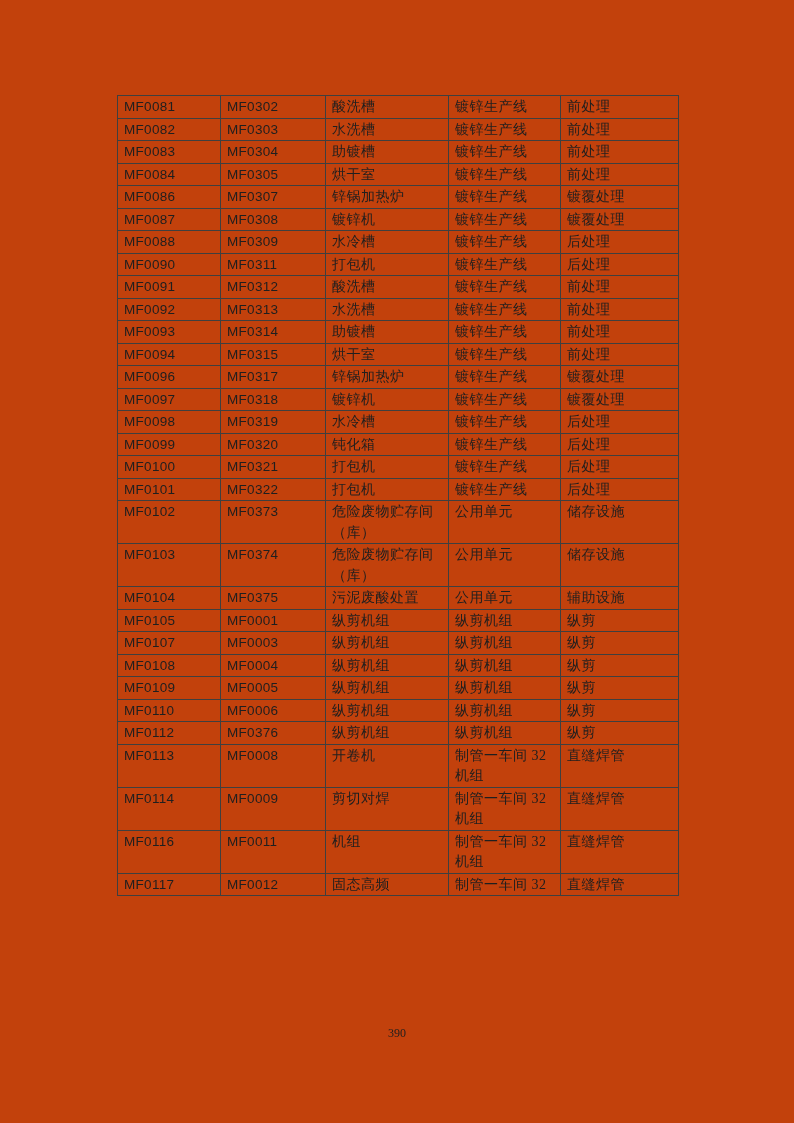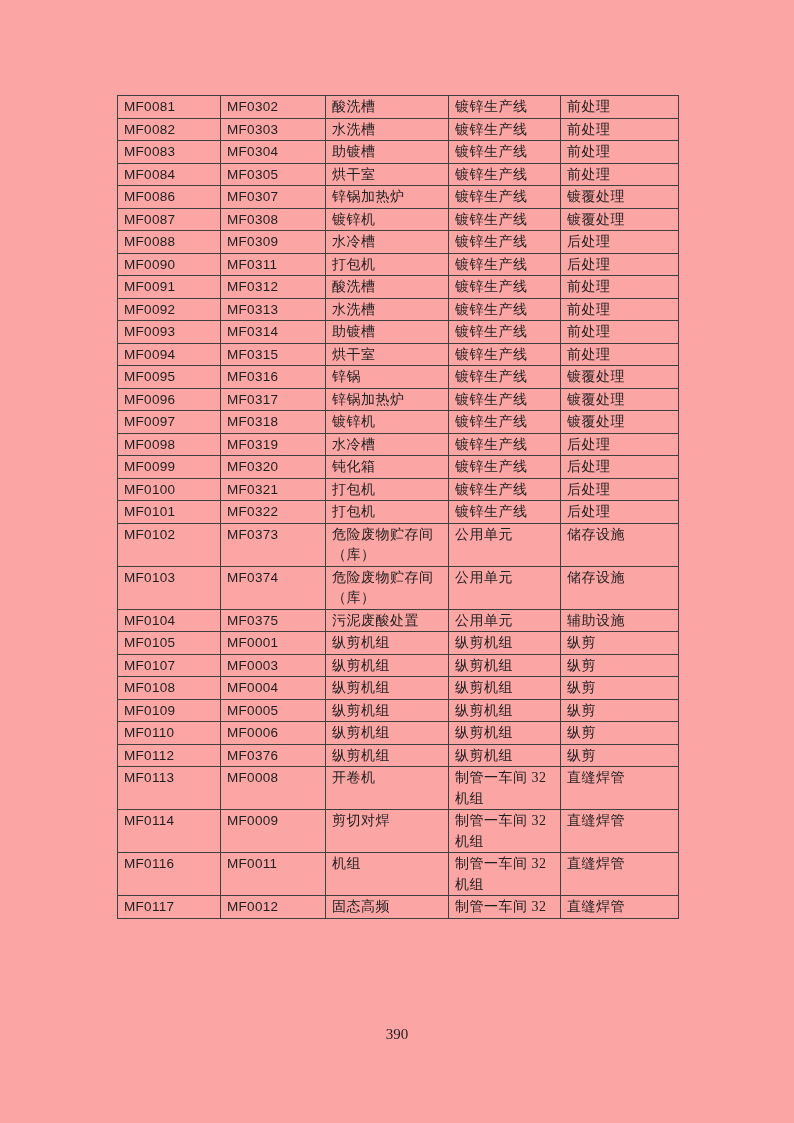--- a/index.html
+++ b/index.html
@@ -1,21 +1,21 @@
 <!DOCTYPE html>
 <html><head>
 <meta charset="utf-8">
 <style>
   html, body { margin: 0; padding: 0; background: #e8e8e8; }
   .page {
     position: relative;
     width: 794px;
     height: 1123px;
     margin: 0 auto;
-    background: #fca5a5;
+    background: #c2410c;
     overflow: hidden;
   }
   table.doc-table {
     position: absolute;
     left: 117px;
     top: 95px;
     width: 561px;
     border-collapse: collapse;
     table-layout: fixed;
   }
@@ -40,21 +40,21 @@
     font-size: 14px;
     letter-spacing: 0.5px;
   }
   .page-number {
     position: absolute;
     left: 0;
     right: 0;
     top: 1026px;
     text-align: center;
     font-family: "Liberation Serif", "DejaVu Serif", serif;
-    font-size: 15px;
+    font-size: 12px;
     color: #1f1f1f;
   }
 </style>
 </head>
 <body>
 
 <div class="page">
   <table class="doc-table">
     <colgroup>
       <col style="width:103px">
@@ -142,27 +142,20 @@
           <td class="cjk">前处理</td>
         </tr>
         <tr class="single">
           <td class="code">MF0094</td>
           <td class="code">MF0315</td>
           <td class="cjk">烘干室</td>
           <td class="cjk">镀锌生产线</td>
           <td class="cjk">前处理</td>
         </tr>
         <tr class="single">
-          <td class="code">MF0095</td>
-          <td class="code">MF0316</td>
-          <td class="cjk">锌锅</td>
-          <td class="cjk">镀锌生产线</td>
-          <td class="cjk">镀覆处理</td>
-        </tr>
-        <tr class="single">
           <td class="code">MF0096</td>
           <td class="code">MF0317</td>
           <td class="cjk">锌锅加热炉</td>
           <td class="cjk">镀锌生产线</td>
           <td class="cjk">镀覆处理</td>
         </tr>
         <tr class="single">
           <td class="code">MF0097</td>
           <td class="code">MF0318</td>
           <td class="cjk">镀锌机</td>

